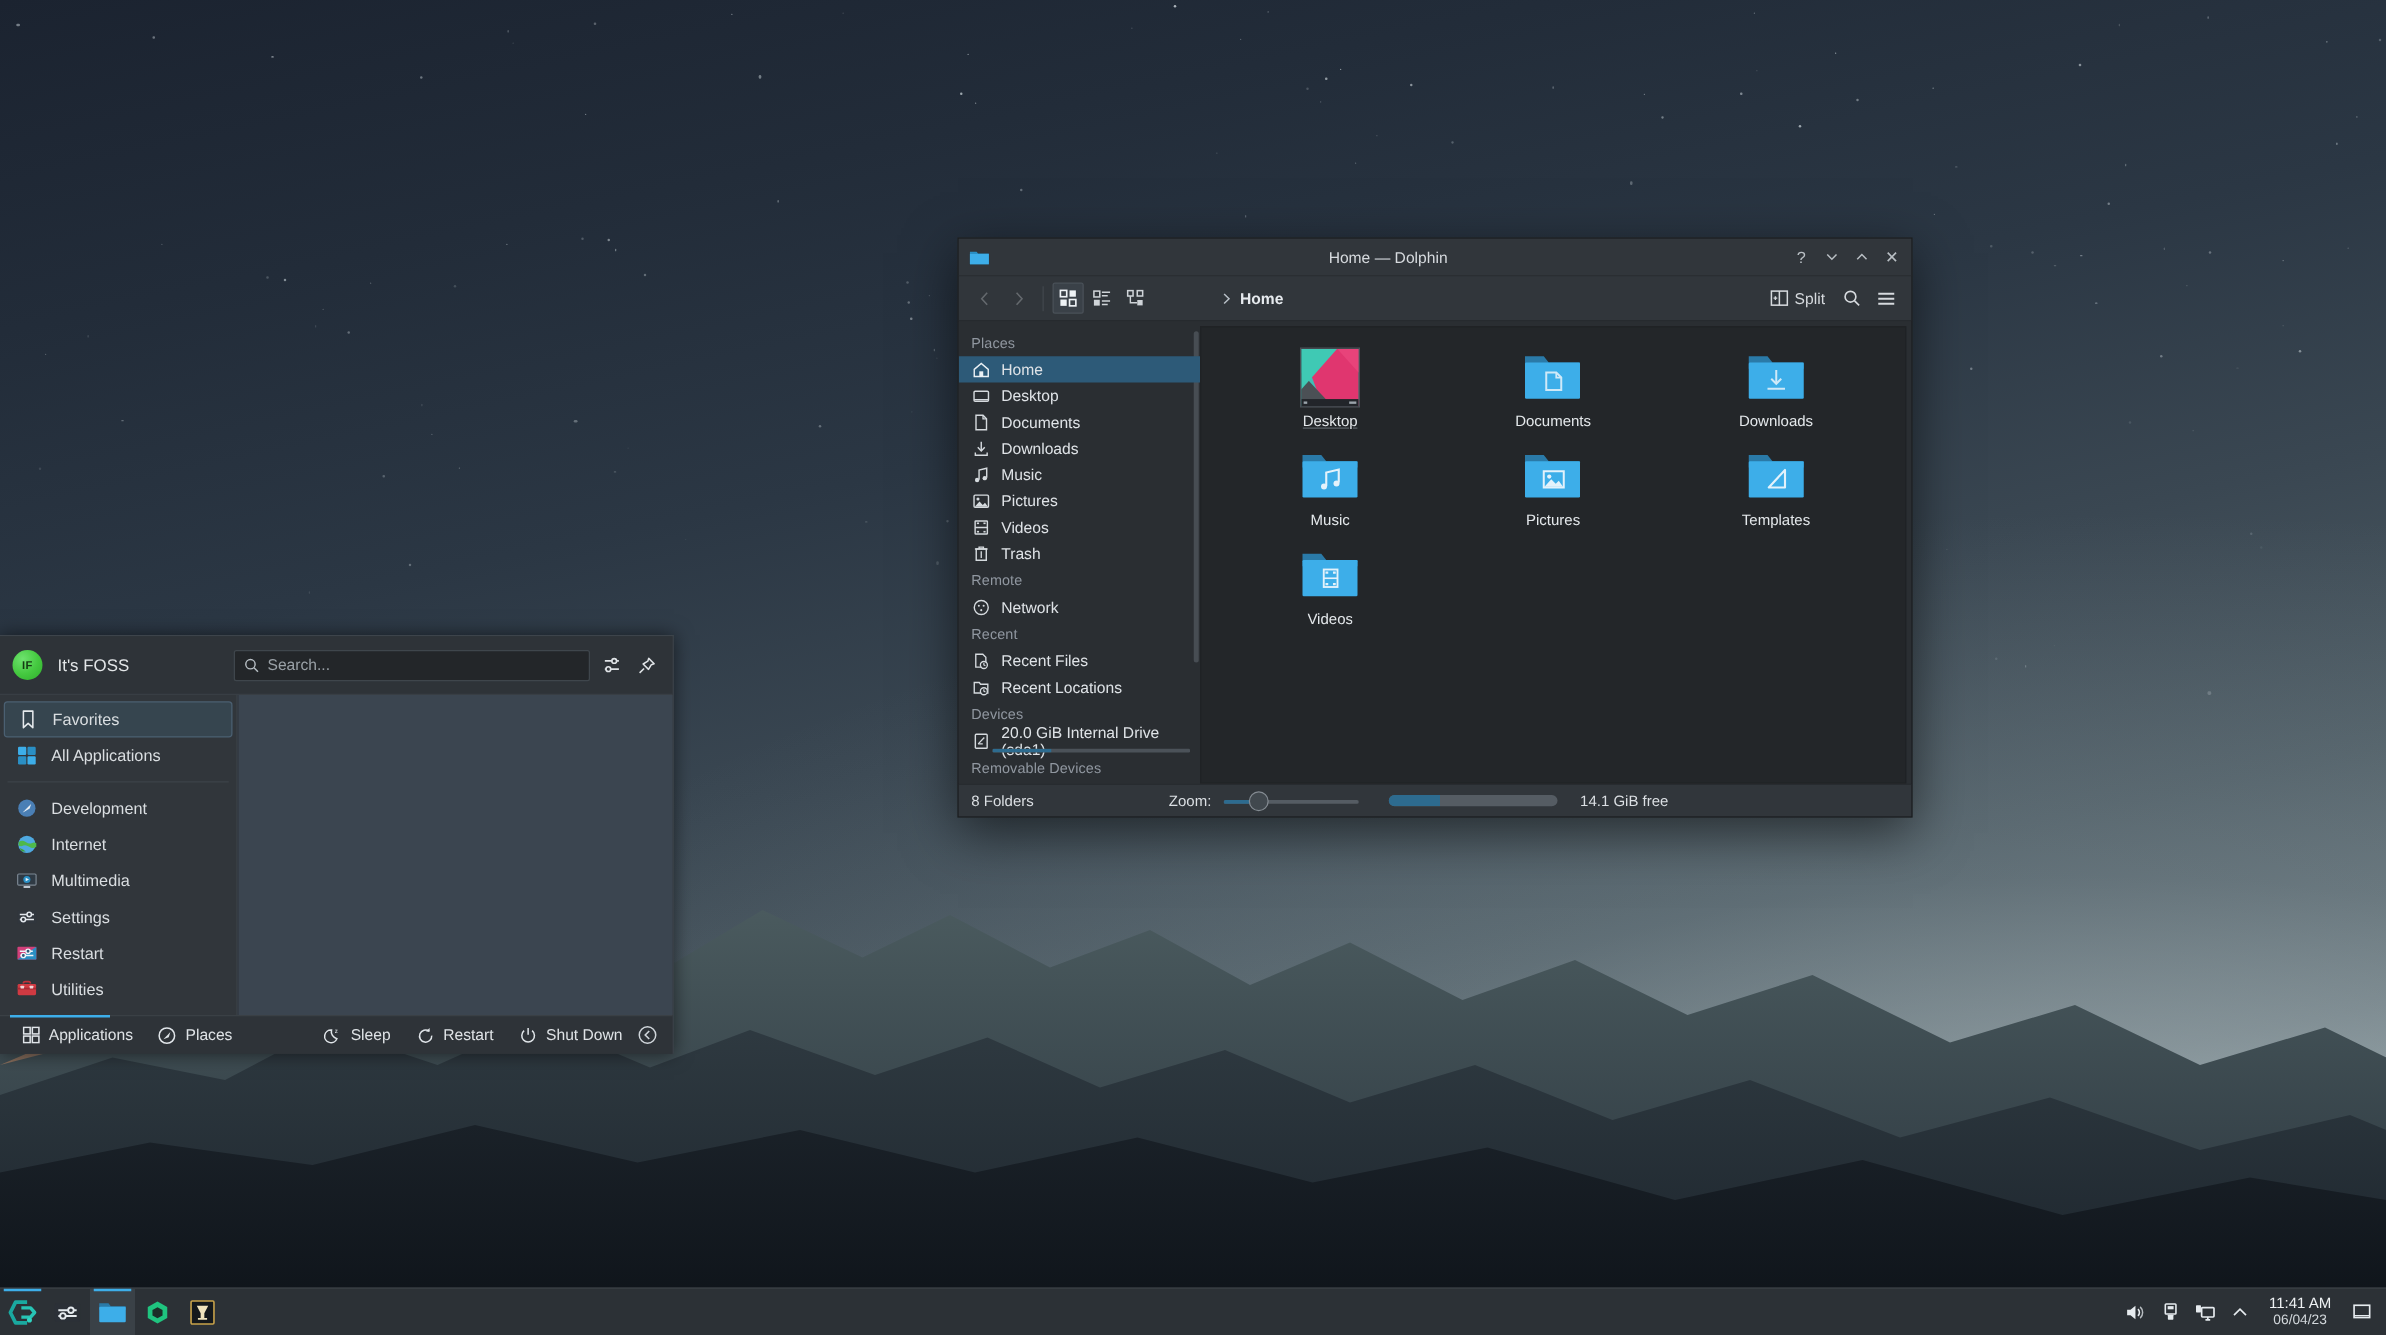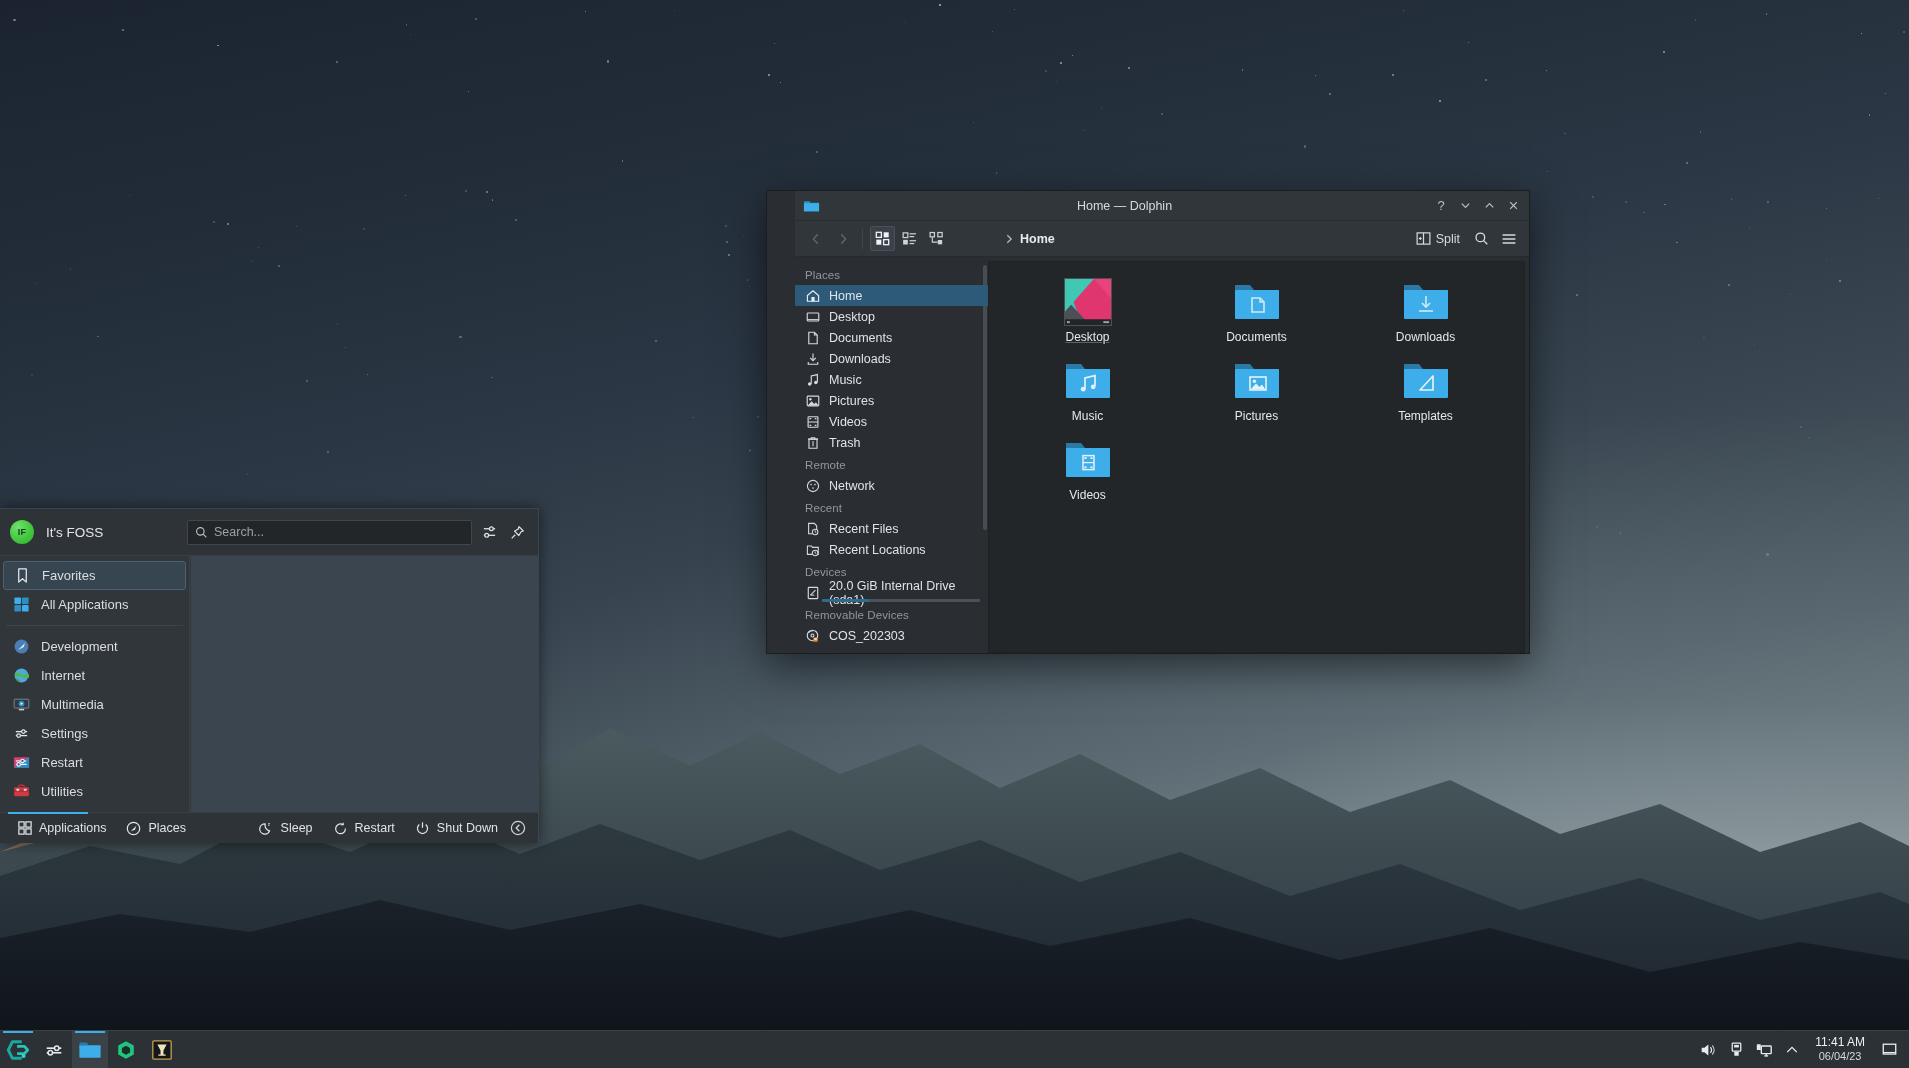--- a/index.html
+++ b/index.html
@@ -92,21 +92,21 @@
     display: flex; align-items: center; gap: 7px; height: 100%;
     padding: 0 10px; cursor: pointer; font-size: 12.5px; color: #dfe3e6;
   }
   .foot-spacer { flex: 1 1 auto; }
 
   
   #dolphin {
     position: absolute; left: 766px; top: 190px; width: 764px; height: 464px;
     background: #2a2e32; border: 1px solid #1b1e21;
     box-shadow: 0 12px 40px rgba(0,0,0,.55);
-    display: flex; flex-direction: column; padding-left: 28px;
+    display: flex; flex-direction: column;
   }
   .titlebar {
     height: 30px; flex: 0 0 30px; background: #31363b;
     display: flex; align-items: center; padding: 0 4px 0 8px;
     border-bottom: 1px solid #2a2e32;
   }
   .title-text {
     flex: 1 1 auto; text-align: center; font-size: 12.5px; color: #d6dade;
   }
   .win-btn {
@@ -961,20 +961,33 @@
             <rect x="26.4" y="21.2" width="2.2" height="1.8" fill="#e3f2fb"></rect>
             <rect x="20.4" y="30.4" width="2.2" height="1.8" fill="#e3f2fb"></rect>
             <rect x="26.4" y="30.4" width="2.2" height="1.8" fill="#e3f2fb"></rect>
           </svg>
           <div class="fname">Videos</div>
         </div>
       </div>
     </div>
   </div>
 
+  <div class="statusbar">
+    <span>8 Folders</span>
+    <span class="zoom-label">Zoom:</span>
+    <div class="zslider">
+      <div class="track"></div>
+      <div class="fill"></div>
+      <div class="knob"></div>
+    </div>
+    <div class="freebar">
+        <i id="free-fill" style="width: 30%;"></i>
+      </div>
+    <span class="free-label">14.1 GiB free</span>
+  </div>
 </div>
 
 <div id="taskbar">
 
   <div class="tb-launch first">
     <svg width="24" height="24" viewBox="0 0 26 26">
       <path d="M17 4 L7 4 L2.5 13 L7 22 L17 22" fill="none" stroke="#1aa9a0" stroke-width="3.2" stroke-linejoin="round"></path>
       <path d="M12 9 L20 9 L23.5 13 L20 17 L12 17" fill="none" stroke="#27c4b5" stroke-width="3" stroke-linejoin="round"></path>
       <circle cx="19" cy="19.5" r="2.2" fill="#2fd6c3"></circle>
     </svg>

